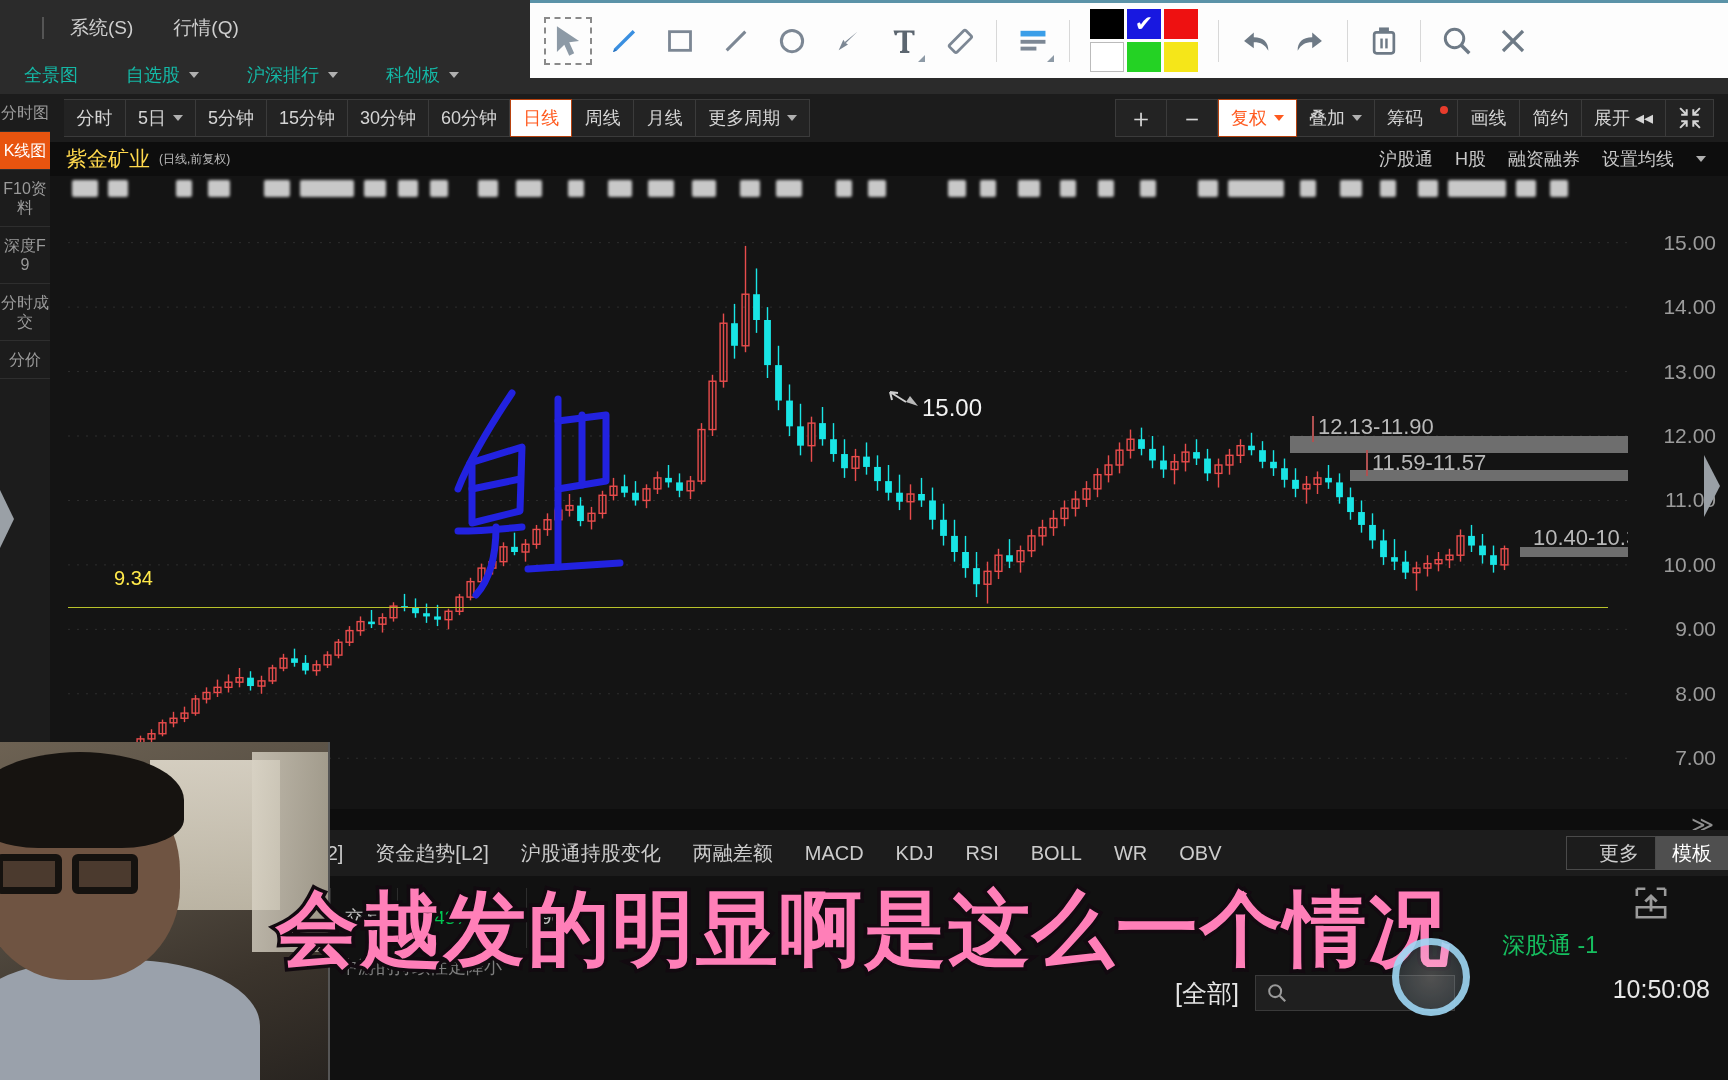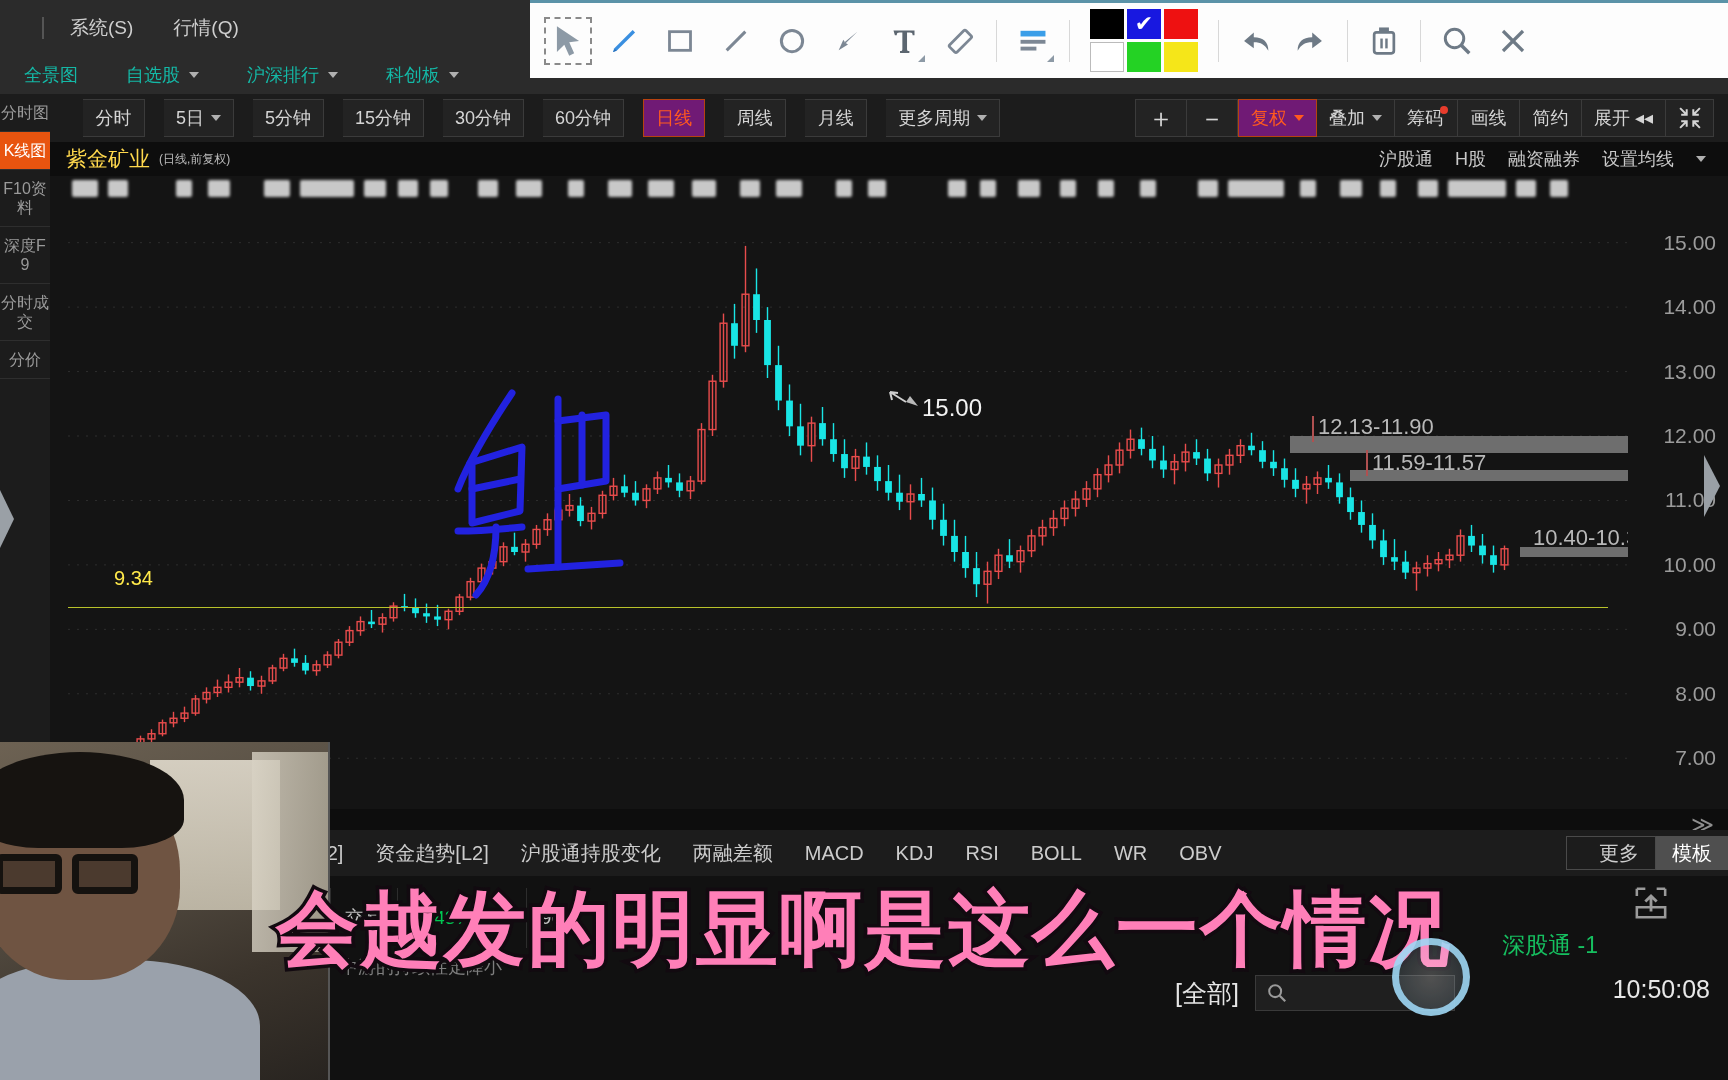--- a/index.html
+++ b/index.html
@@ -77,30 +77,30 @@
   .side-item {
     width: 50px; color: #9a9a9a; font-size: 16px; line-height: 19px;
     text-align: center; padding: 9px 0; border-bottom: 1px solid #2e2e2e;
     writing-mode: horizontal-tb; word-break: break-all;
   }
   .side-item.active { background: #e8540f; color: #fff; }
 
   
   .periodbar {
     position: absolute; left: 50px; top: 94px; width: 1678px; height: 48px;
-    background: #1c1c1c; display: flex; align-items: center; gap: 19px;
+    background: #1c1c1c; display: flex; align-items: center;
   }
   .pbtn {
     height: 38px; min-width: 62px; padding: 0 12px; margin: 0;
     border: 1px solid #3b3b3b; border-left: none;
     color: #d5d5d5; font-size: 18px; background: #232323;
     display: flex; align-items: center; justify-content: center; gap: 7px; white-space: nowrap;
   }
   .pbtn:first-child { border-left: 1px solid #3b3b3b; }
-  .pbtn.active { color: #ff5a1f; border: 1px solid #b7420f; background: #701a75; }
+  .pbtn.active { color: #ff5a1f; border: 1px solid #b7420f; background: #ffffff; }
   .dot-red { width: 8px; height: 8px; border-radius: 50%; background: #e83c2c;
              position: absolute; right: 9px; top: 6px; }
 
   
   .titlerow {
     position: absolute; left: 50px; top: 142px; width: 1678px; height: 34px;
     display: flex; align-items: center; justify-content: flex-end;
   }
   .stock-name { color: #ffd84d; font-size: 21px; margin-left: 16px; }
   .stock-sub { color: #bdbdbd; font-size: 12px; margin-left: 9px; }
@@ -423,21 +423,21 @@
           <span>－</span>
         </div>
       <div class="pbtn active">
           <span>复权</span>
           <i class="caret" style="border-top-color:#ff5a1f"></i>
         </div>
       <div class="pbtn">
           <span>叠加</span>
           <i class="caret"></i>
         </div>
-      <div class="pbtn" style="position:relative;padding-right:14px">
+      <div class="pbtn" style="position:relative;padding-right:34px">
           <span>筹码</span>
           <i class="dot-red"></i>
         </div>
       <div class="pbtn">
           <span>画线</span>
         </div>
       <div class="pbtn">
           <span>简约</span>
         </div>
       <div class="pbtn">

